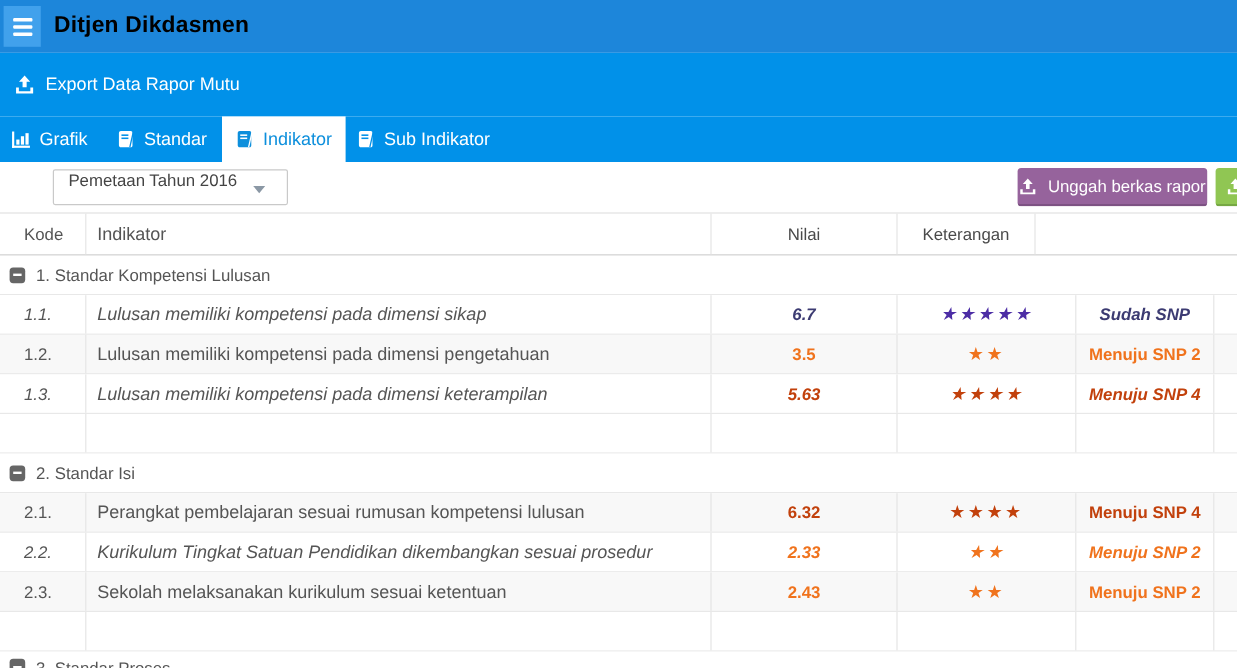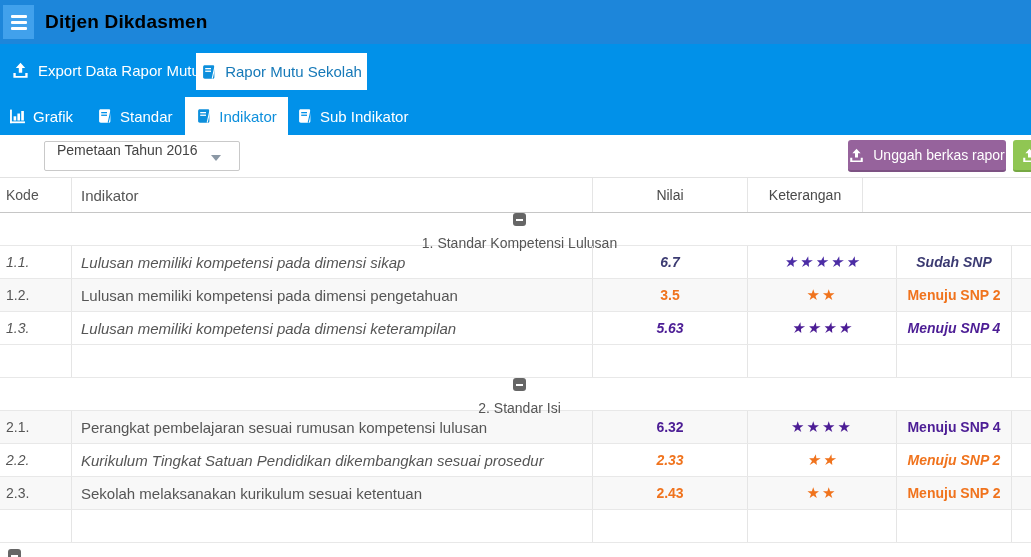--- a/index.html
+++ b/index.html
@@ -67,44 +67,44 @@
     position:absolute; left:1013px; top:5px; width:44px; height:32px;
     background:#90c653; border:none; border-bottom:2px solid #76a843; border-radius:3px;
     color:#fff; display:flex; align-items:center; padding-left:9px; cursor:pointer;
   }
 
   
   .table { position:absolute; left:0; top:42px; width:1031px; border-top:1px solid #e2e2e2; }
   .thead { display:flex; height:35px; border-bottom:1px solid #c6c6c6; font-size:15px; color:#4a4a4a; }
   .trow  { display:flex; height:33px; border-bottom:1px solid #e8e8e8; font-size:15px; }
   .c { height:100%; display:flex; align-items:center; border-right:1px solid #e5e5e5; overflow:hidden; white-space:nowrap; }
-  .c-kode  { width:72px;  padding-left:6px; font-size:14px; color:#555; }
+  .c-kode  { width:72px;  padding-left:20px; font-size:14px; color:#555; }
   .c-ind   { width:521px; padding-left:9px; color:#555; }
   .c-nilai { width:155px; justify-content:center; font-weight:bold; font-size:14px; }
   .c-kat   { width:149px; justify-content:center; font-size:15px; letter-spacing:2px; }
   .c-ket   { width:115px; justify-content:center; font-weight:bold; font-size:14px; }
   .c-end   { flex:1; border-right:none; }
   .thead .c { font-weight:normal; }
 
   .srow {
     display:flex; align-items:center; height:33px; border-bottom:1px solid #e8e8e8;
-    font-size:14px; color:#555; padding-left:8px; gap:9px; cursor:pointer; background:#fff;flex-direction:column;
+    font-size:14px; color:#555; padding-left:8px; gap:9px; cursor:pointer; background:#fff;
   }
   .collapse {
     width:13px; height:13px; background:#666; border-radius:3px; position:relative; flex:none;
   }
   .collapse::after {
     content:""; position:absolute; left:3px; top:5.5px; width:7px; height:2px; background:#fff;
   }
 
   [data-bg="stripe"] { background:#f8f8f8; }
   [data-bg="white"]  { background:#fff;font-style:italic; }
   [data-tone="navy"]   { color:#3c3b72; }
   [data-tone="orange"] { color:#f0731d; }
-  [data-tone="blue"]   { color:#4c1d95; }
+  [data-tone="blue"]   { color:#c2410c; }
   [data-tone="purple"] { color:#4c2da5; }
 </style>
 </head>
 <body>
 
 <div class="app">
 
   <div class="header">
     <div class="hamburger">
       <span class="bars">
@@ -118,31 +118,20 @@
 
   <div class="toolbar">
     <div class="tool-export">
       <span class="icon">
         <svg viewBox="0 0 16 16" width="17" height="17">
             <path fill="#fff" d="M8 .8l4.4 4.9H9.6v4.4H6.4V5.7H3.6z"></path>
             <path fill="#fff" d="M1.3 10.3h2.2v2.9h9v-2.9h2.2v4.6H1.3z"></path>
           </svg>
       </span>
       <span>Export Data Rapor Mutu</span>
-    </div>
-    <div class="tool-rapor">
-      <span class="icon" style="color:#0d8fdc">
-        <svg viewBox="0 0 16 16" width="16" height="16">
-            <path fill="currentColor" d="M3.8 1.2h8.1c.9 0 1.5.6 1.5 1.5v10.6c0 .9-.6 1.5-1.5 1.5H3.8c-1 0-1.7-.7-1.7-1.7V2.9c0-1 .7-1.7 1.7-1.7z"></path>
-            <rect x="4.2" y="4" width="5.8" height="1.3" fill="#fff"></rect>
-            <rect x="4.2" y="6.6" width="5.8" height="1.3" fill="#fff"></rect>
-            <path d="M11.2 14.6L14.2 1.4" stroke="#fff" stroke-width="1.1"></path>
-          </svg>
-      </span>
-      <span>Rapor Mutu Sekolah</span>
     </div>
   </div>
 
   <div class="tabbar">
     <div class="tab tab-standar">
       <span class="icon" style="color:#fff">
         <svg viewBox="0 0 16 16" width="16" height="16">
             <path fill="currentColor" d="M3.8 1.2h8.1c.9 0 1.5.6 1.5 1.5v10.6c0 .9-.6 1.5-1.5 1.5H3.8c-1 0-1.7-.7-1.7-1.7V2.9c0-1 .7-1.7 1.7-1.7z"></path>
             <rect x="4.2" y="4" width="5.8" height="1.3" fill="#0191e9"></rect>
             <rect x="4.2" y="6.6" width="5.8" height="1.3" fill="#0191e9"></rect>

